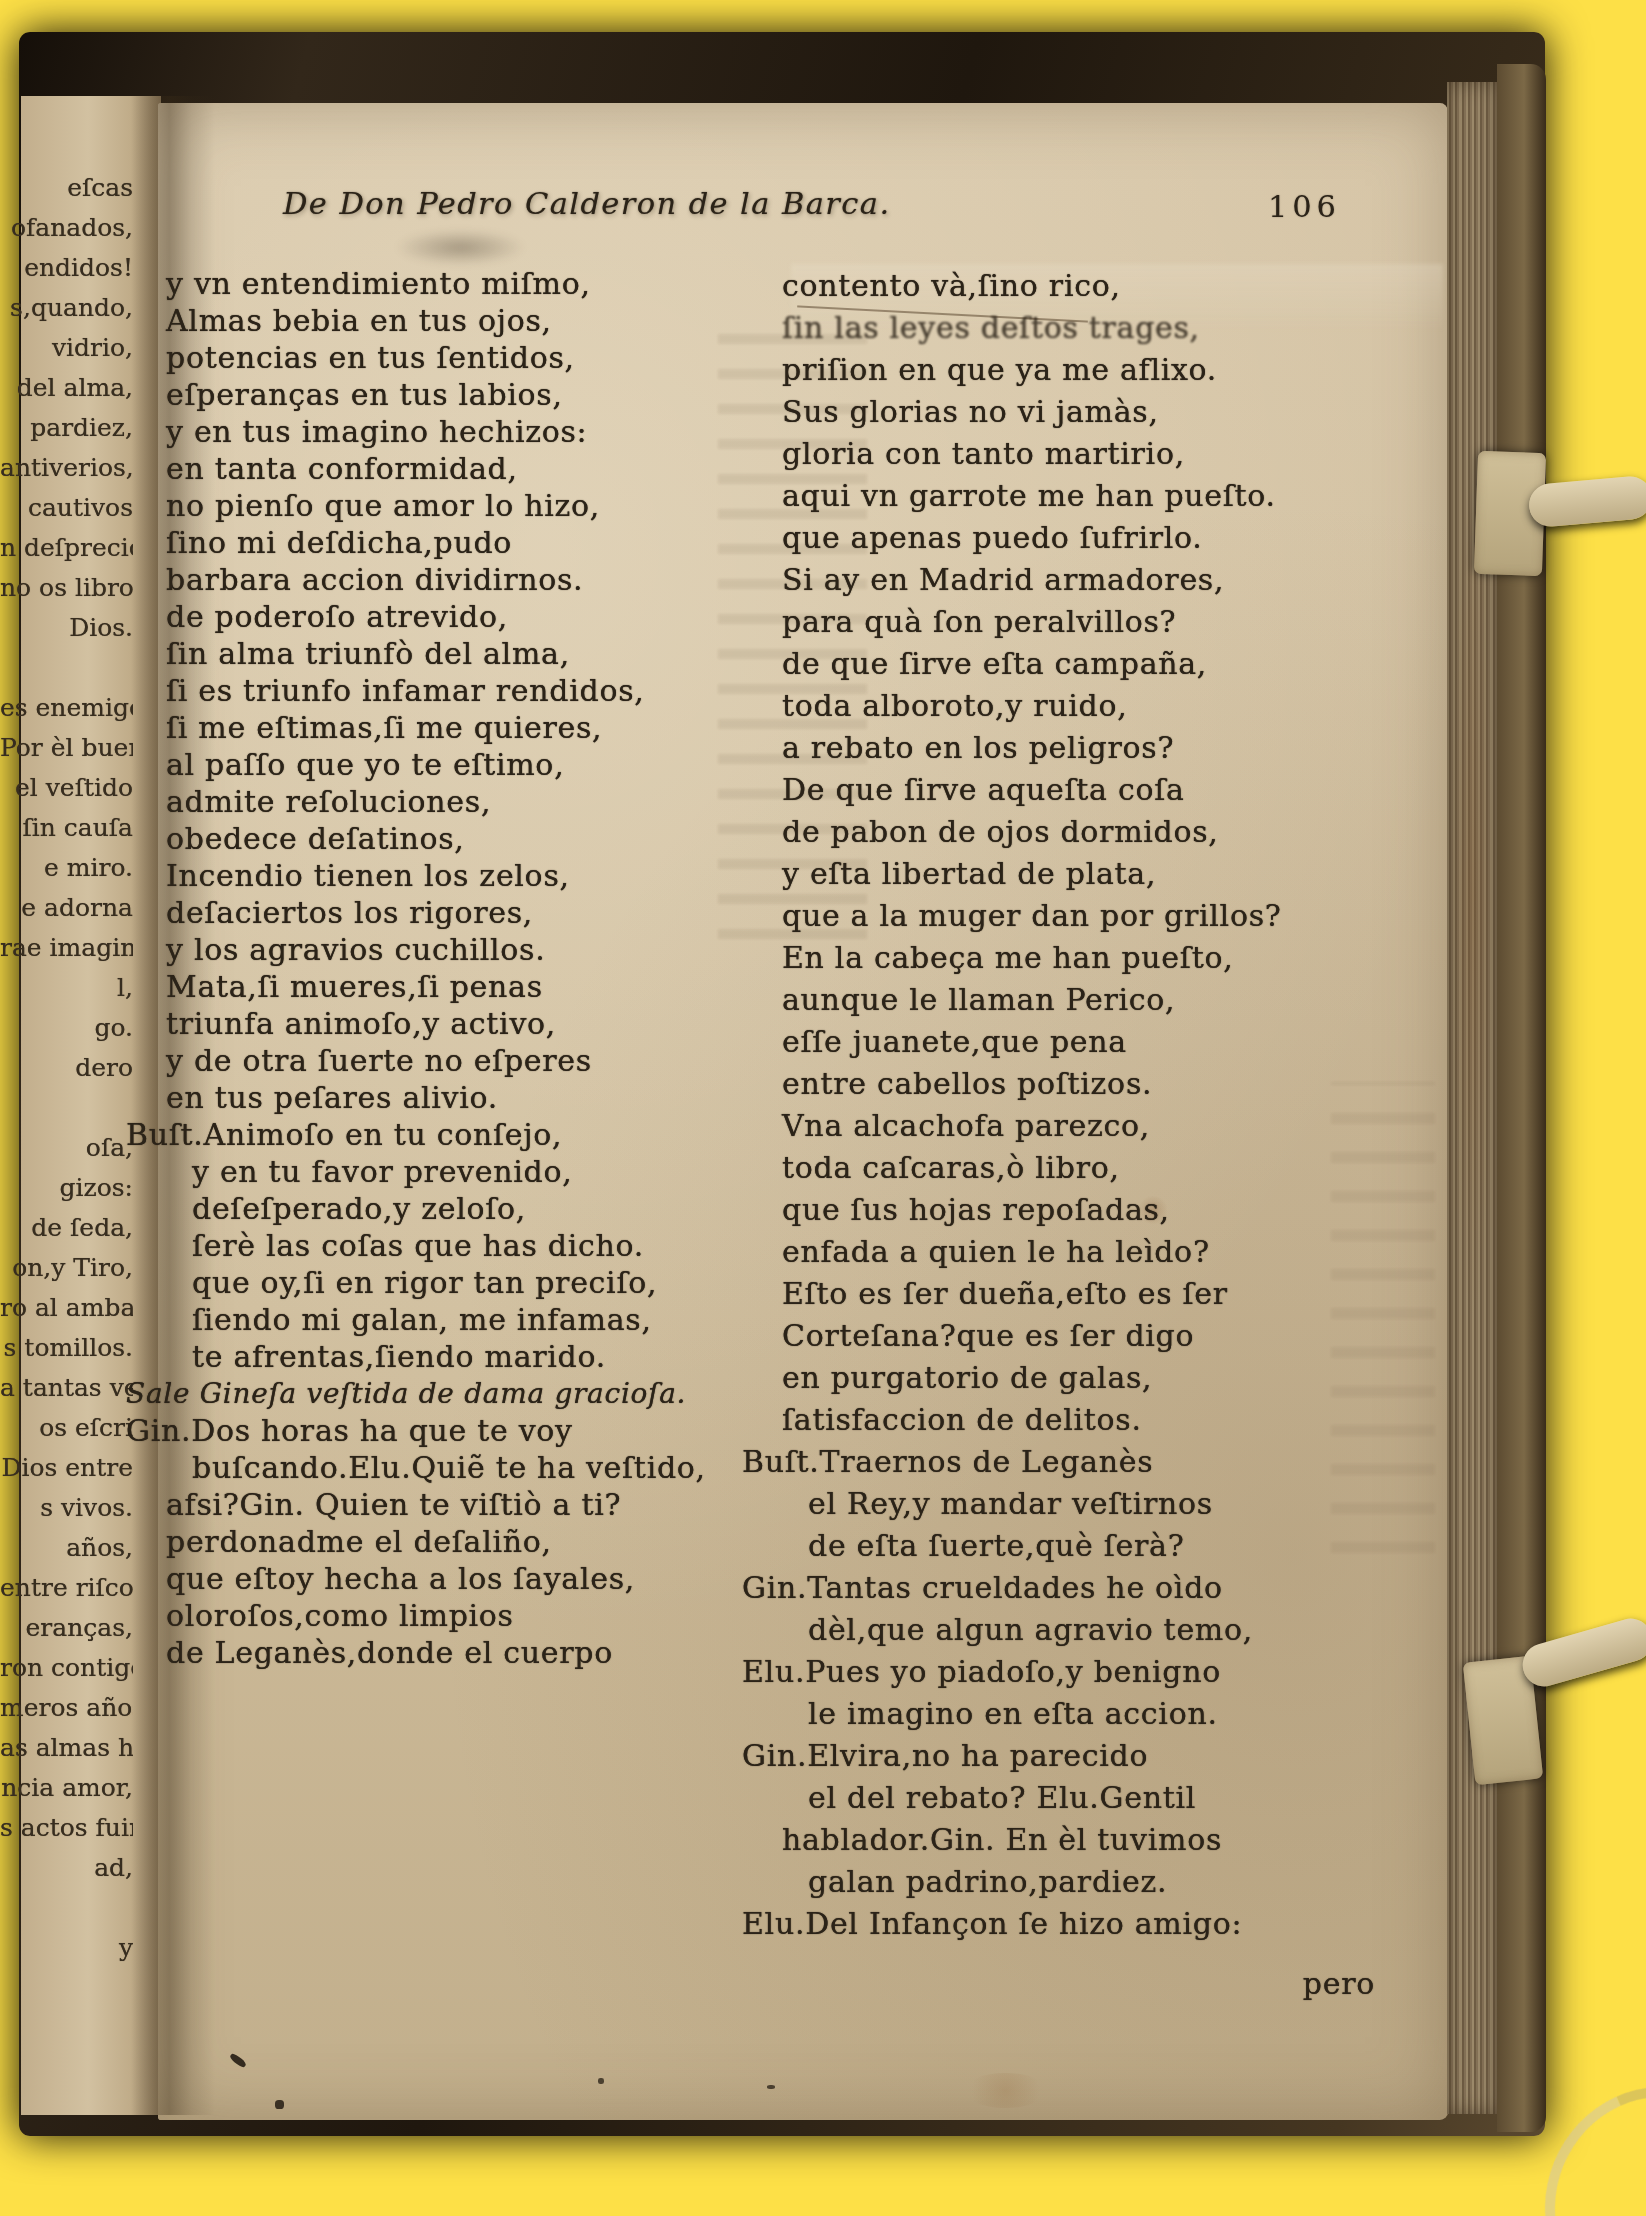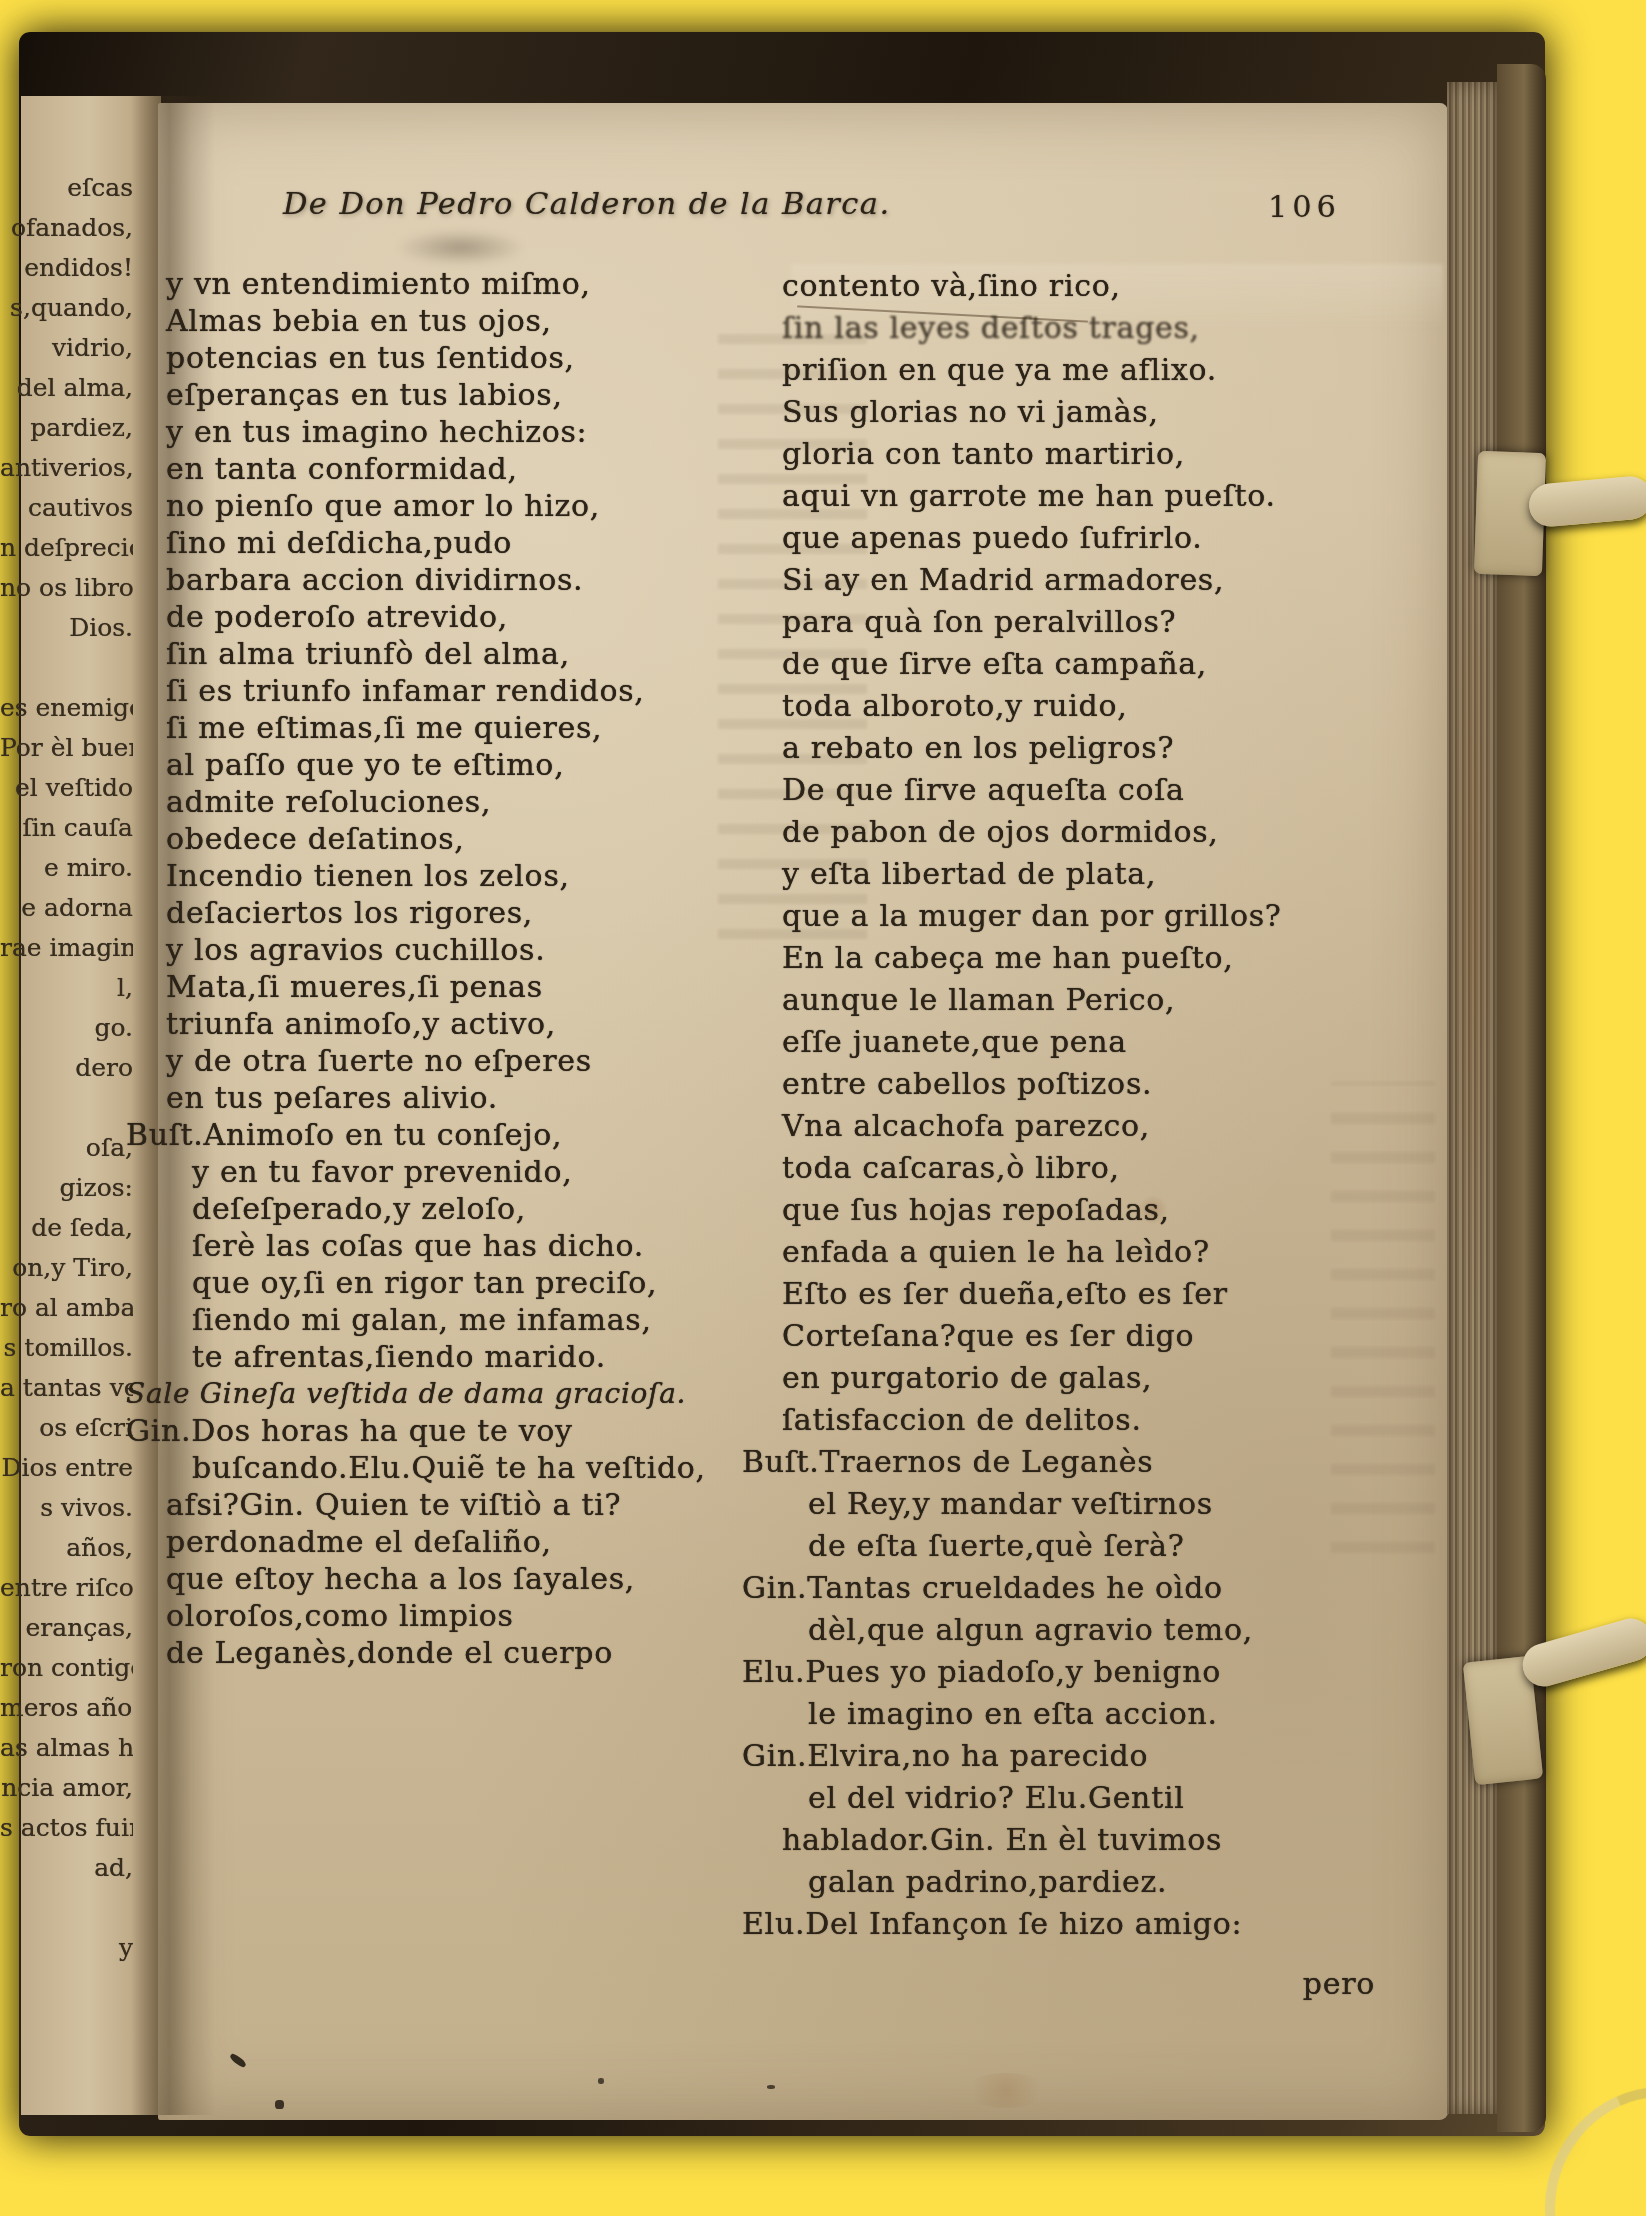--- a/index.html
+++ b/index.html
@@ -233,21 +233,21 @@
         <div class="vline "><span>en purgatorio de galas,</span></div>
         <div class="vline "><span>ſatisfaccion de delitos.</span></div>
         <div class="vline out"><span class="it">Buſt.</span><span>Traernos de Leganès</span></div>
         <div class="vline in"><span>el Rey,y mandar veſtirnos</span></div>
         <div class="vline in"><span>de eſta ſuerte,què ſerà?</span></div>
         <div class="vline out"><span class="it">Gin.</span><span>Tantas crueldades he oìdo</span></div>
         <div class="vline in"><span>dèl,que algun agravio temo,</span></div>
         <div class="vline out"><span class="it">Elu.</span><span>Pues yo piadoſo,y benigno</span></div>
         <div class="vline in"><span>le imagino en eſta accion.</span></div>
         <div class="vline out"><span class="it">Gin.</span><span>Elvira,no ha parecido</span></div>
-        <div class="vline in"><span>el del vidrio? </span><span class="it">Elu.</span><span>Gentil</span></div>
+        <div class="vline in"><span>el del rebato? </span><span class="it">Elu.</span><span>Gentil</span></div>
         <div class="vline "><span>hablador.</span><span class="it">Gin.</span><span> En èl tuvimos</span></div>
         <div class="vline in"><span>galan padrino,pardiez.</span></div>
         <div class="vline out"><span class="it">Elu.</span><span>Del Infançon ſe hizo amigo:</span></div>
         <div class="vline cw"><span>pero</span></div>
       </div>
   </div>
 
   <div class="header-smear"></div>
   <div class="speck sp1"></div>
   <div class="speck sp2"></div>

